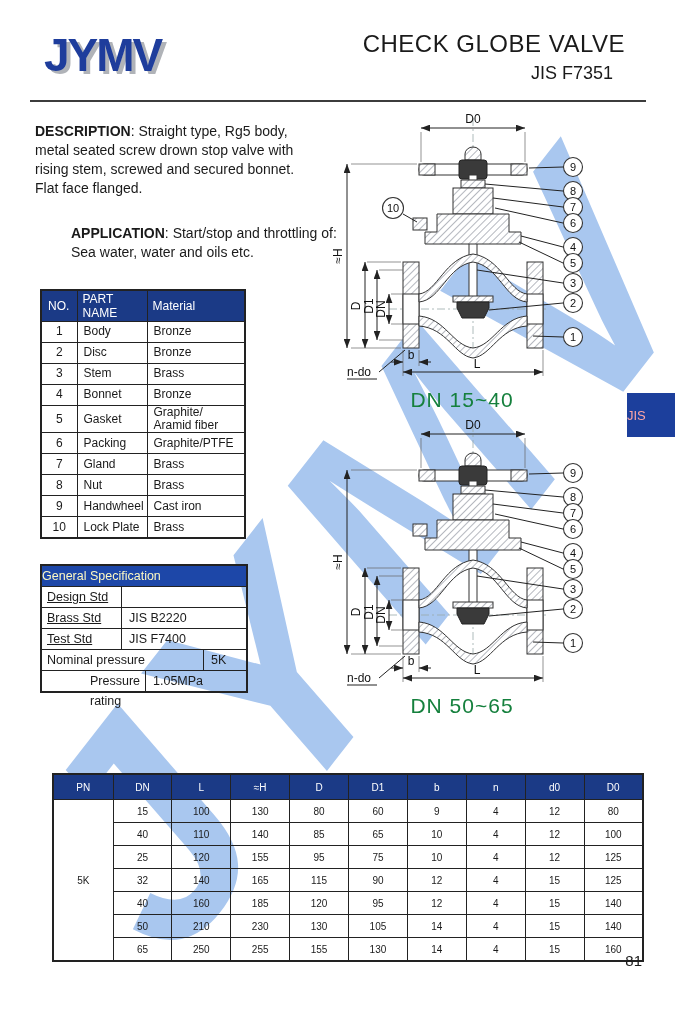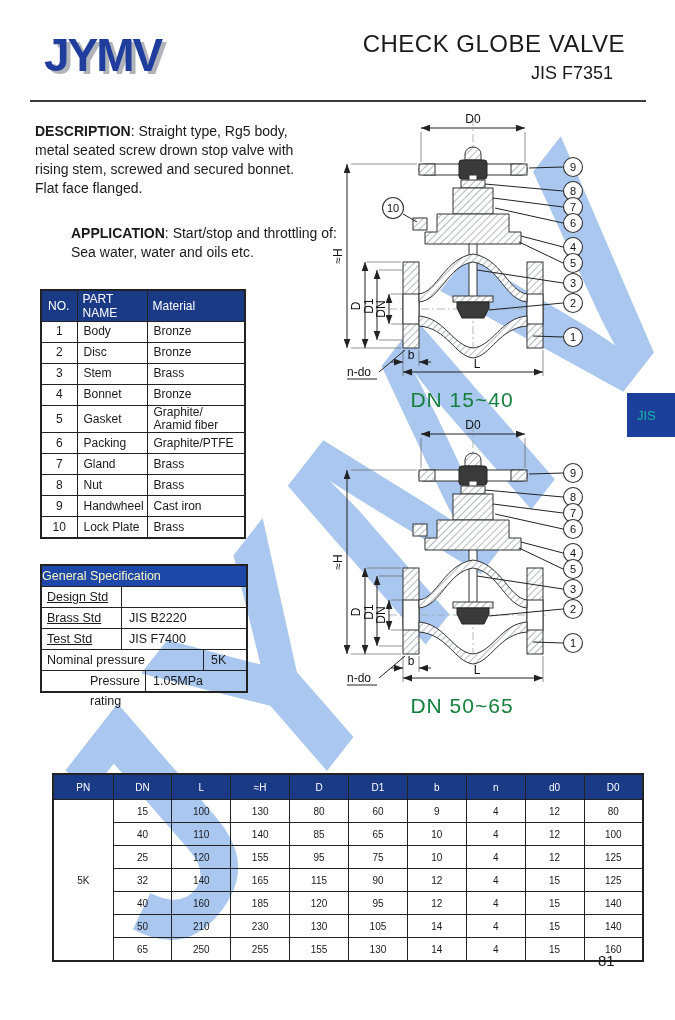--- a/index.html
+++ b/index.html
@@ -44,31 +44,31 @@
   .draw1{left:333px;top:110px;width:258px;}
   .draw2{left:333px;top:416px;width:258px;}
   .caption{text-align:center;font-size:21px;margin-top:2px;letter-spacing:1px;color:#15803d;}
   .dim{stroke:#222;stroke-width:1;fill:none;}
   .ext{stroke:#666;stroke-width:.7;fill:none;}
   .cl{stroke:#9aa;stroke-width:.8;fill:none;stroke-dasharray:8 3 2 3;}
   .dt{font-size:12px;fill:#111;font-family:"Liberation Sans",sans-serif;}
   .ct{font-size:11px;fill:#111;font-family:"Liberation Sans",sans-serif;}
   .callout circle{fill:#fff;stroke:#333;stroke-width:1.1;}
   
-  .jistab{left:627px;top:393px;width:48px;height:44px;background:#1c3f9c;color:#14b8a6;
-          font-size:13px;display:flex;align-items:center;padding-left:10px;
+  .jistab{left:627px;top:393px;width:48px;height:44px;background:#1c3f9c;color:#fca5a5;
+          font-size:13px;display:flex;align-items:center;
           box-sizing:border-box;}
   
   table.dims{left:52px;top:773px;width:592px;border-collapse:collapse;table-layout:fixed;
              font-size:10px;text-align:center;border:2px solid #222;background:transparent;}
   table.dims th{background:#1b3a86;color:#fff;font-weight:normal;height:22px;
                 border:1px solid #222;}
   table.dims td{border:1px solid #222;height:20px;}
   
-  .pagenum{left:598px;top:952px;width:44px;text-align:left;font-size:15px;}
+  .pagenum{left:598px;top:952px;width:44px;text-align:right;font-size:15px;}
 </style>
 </head>
 <body>
 
 <svg width="0" height="0" style="position:absolute" aria-hidden="true">
   <defs>
     <pattern id="hatch" patternUnits="userSpaceOnUse" width="5" height="5" patternTransform="rotate(45)">
       <rect width="5" height="5" fill="#ffffff"></rect>
       <line x1="0" y1="0" x2="0" y2="5" stroke="#6b7280" stroke-width="1"></line>
     </pattern>

